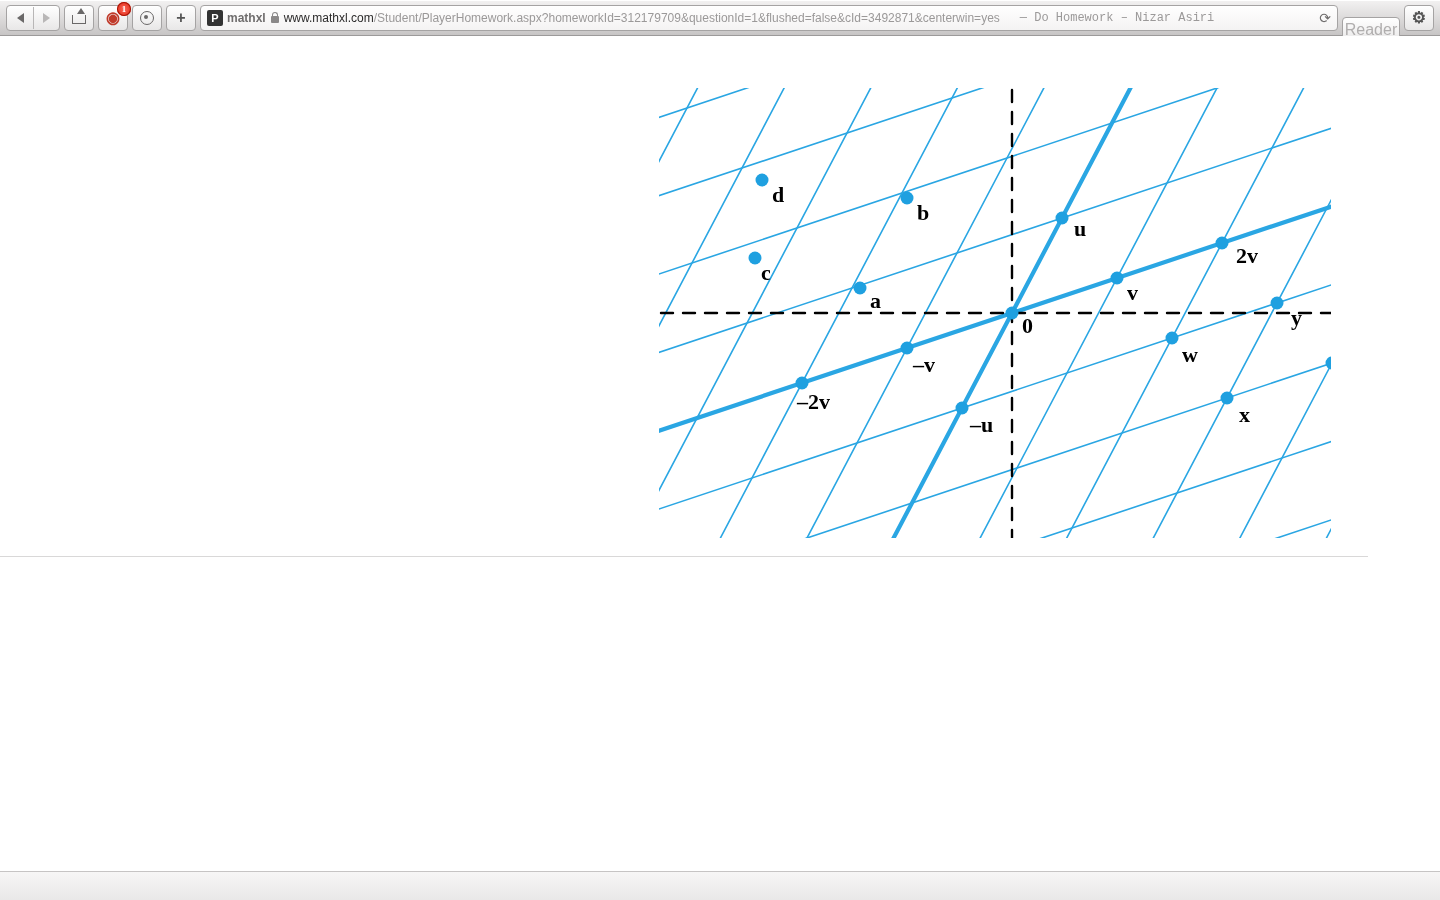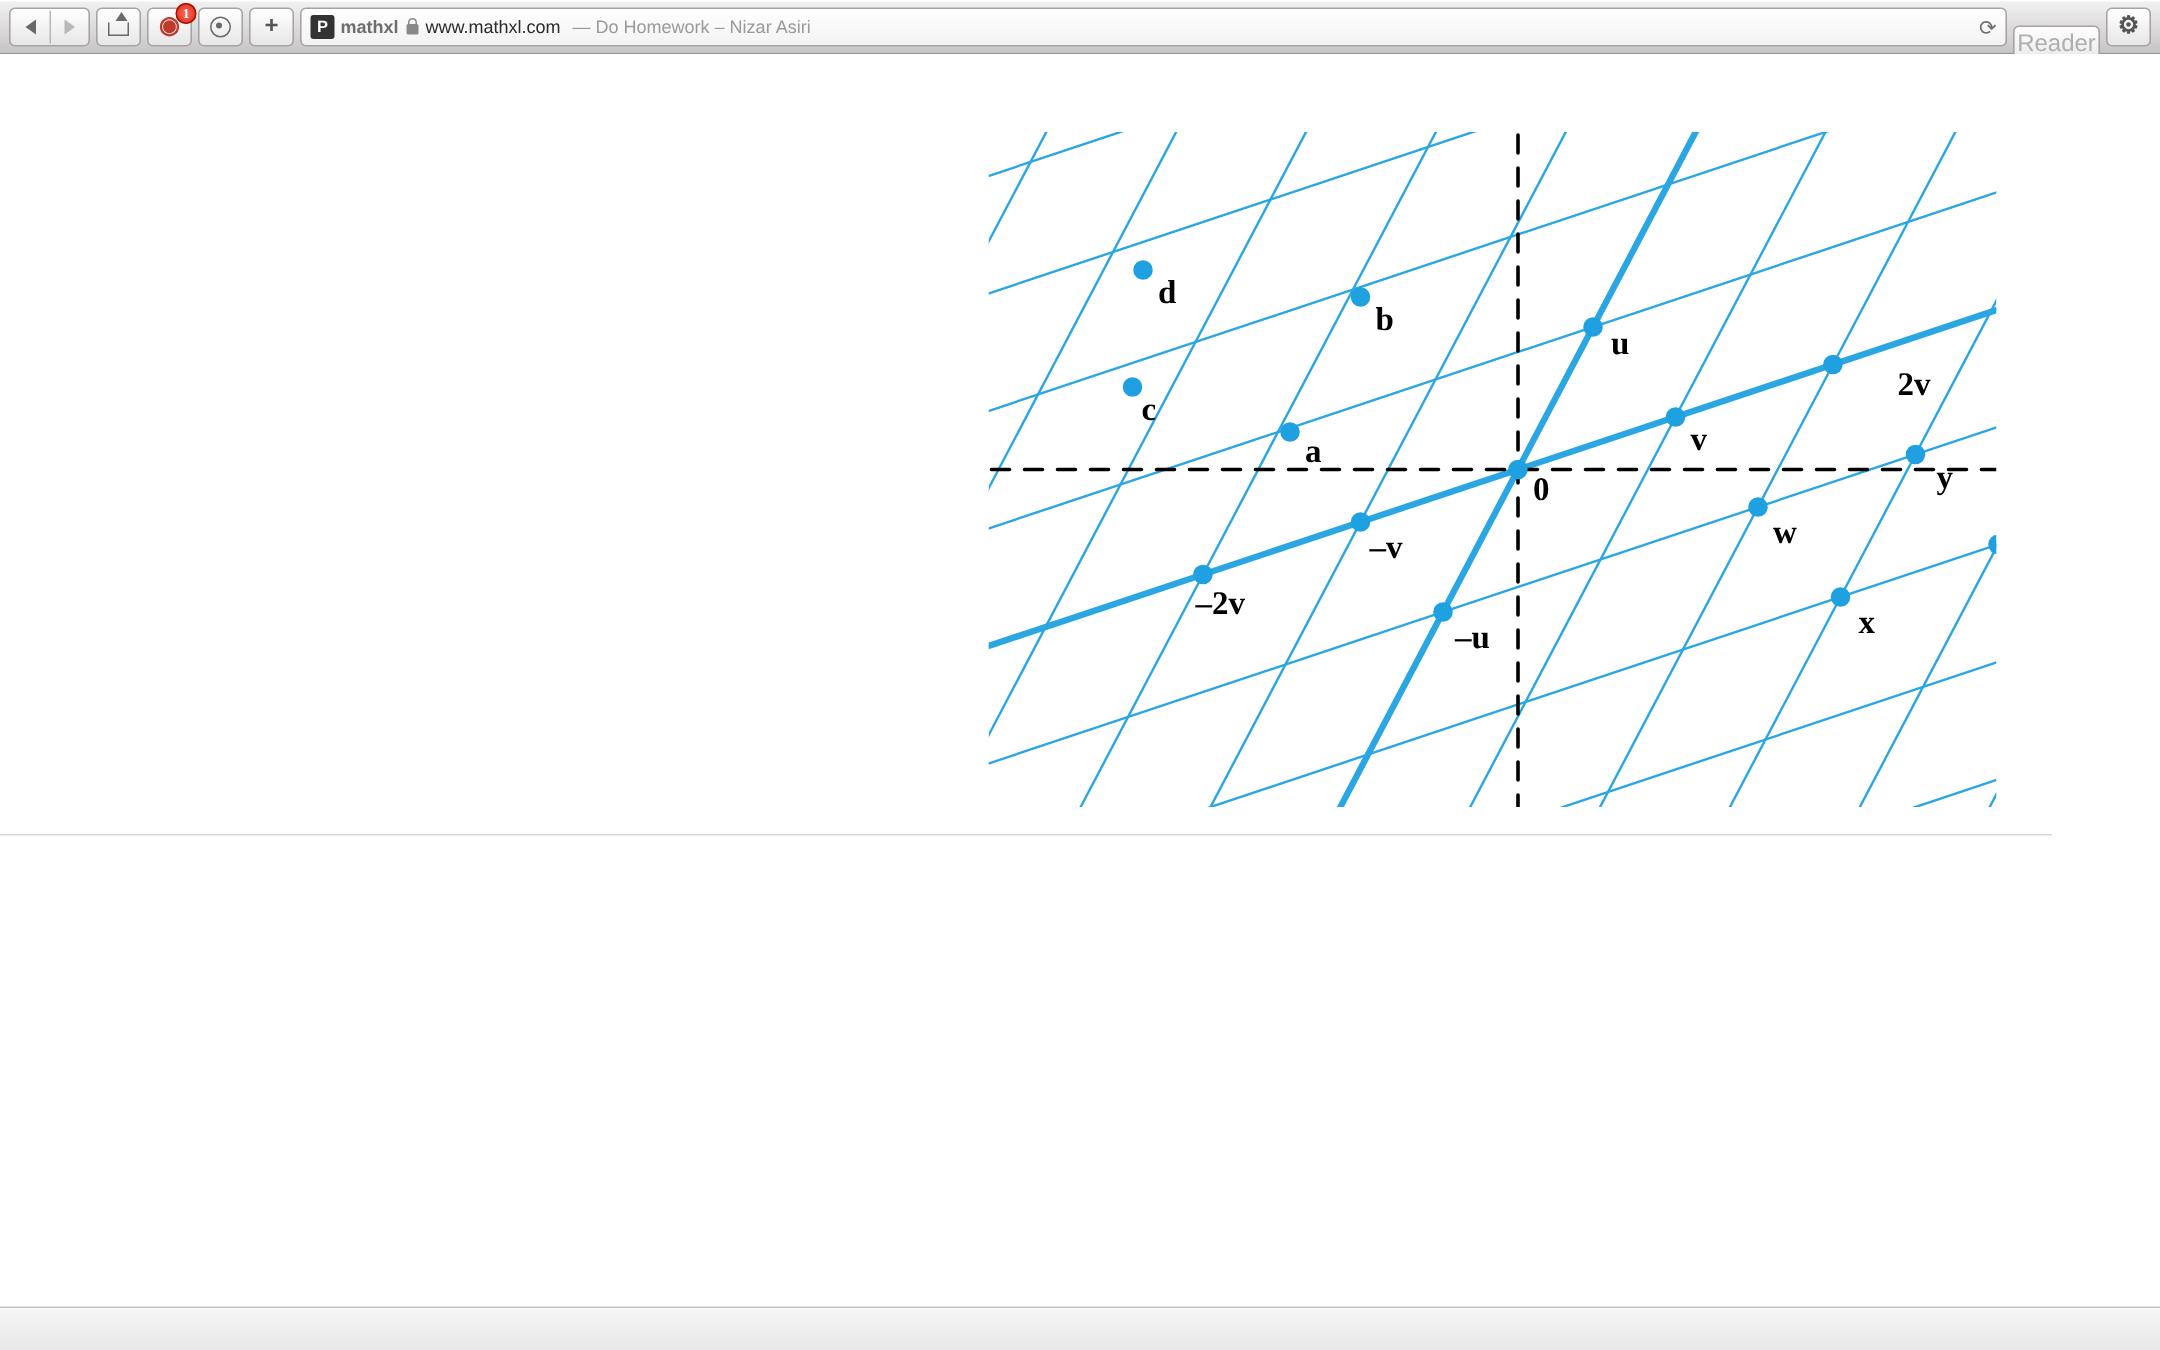--- a/index.html
+++ b/index.html
@@ -100,21 +100,21 @@
     width: 8px; height: 7px; background: #8a8888; border-radius: 1px;
   }
   .addr .lock::after {
     content: "";
     position: absolute; left: 2px; top: 0;
     width: 4px; height: 6px; border: 1px solid #8a8888;
     border-bottom: none; border-radius: 3px 3px 0 0;
   }
   .addr .host { color: #2b2a2a; }
   .addr .path { color: #9b9999; }
-  .addr .title { color: #9b9999; margin-left: 8px; }
+  .addr .title { color: #9b9999; margin-left: 20px; font-family: Liberation Mono, monospace; }
   .addr .reload {
     margin-left: auto;
     color: #6f6d6d; font-size: 14px;
   }
   .reader-btn {
     width: 56px;
     justify-content: center;
     color:#888;
     font-size: 16px;
     margin-top: 24px;
@@ -213,20 +213,21 @@
   <div class="tb-single">
       <span class="circ-ico"></span>
     </div>
   <div class="tb-single" style="font-size:16px; font-weight:600;">+</div>
 
   <div class="addr">
     <span class="favicon">P</span>
     <span class="https">mathxl</span>
     <span class="lock"></span>
     <span class="host">www.mathxl.com</span>
+    <span class="path">/Student/PlayerHomework.aspx?homeworkId=312179709&amp;questionId=1&amp;flushed=false&amp;cId=3492871&amp;centerwin=yes</span>
     <span class="title"> — Do Homework – Nizar Asiri</span>
     <span class="reload">⟳</span>
   </div>
 
   <div class="tb-single reader-btn disabled">Reader</div>
   <div class="tb-single">
       <span class="gear-ico">⚙</span>
     </div>
 </div>
 
@@ -293,21 +294,21 @@
         <circle cx="201" cy="200" r="6.5" fill="#1fa0e0"></circle>
         <circle cx="248" cy="110" r="6.5" fill="#1fa0e0"></circle>
         <circle cx="96" cy="170" r="6.5" fill="#1fa0e0"></circle>
         <circle cx="103" cy="92" r="6.5" fill="#1fa0e0"></circle>
       </svg>
     <div id="labels-layer">
         <span class="pt-label" style="left: 363px; top: 227px;">0</span>
         <span class="pt-label" style="left: 415px; top: 130px;">u</span>
         <span class="pt-label" style="left: 311px; top: 326px;">–u</span>
         <span class="pt-label" style="left: 468px; top: 194px;">v</span>
-        <span class="pt-label" style="left: 606px; top: 157px;">2v</span>
+        <span class="pt-label" style="left: 577px; top: 157px;">2v</span>
         <span class="pt-label" style="left: 254px; top: 266px;">–v</span>
         <span class="pt-label" style="left: 138px; top: 303px;">–2v</span>
         <span class="pt-label" style="left: 523px; top: 256px;">w</span>
         <span class="pt-label" style="left: 580px; top: 316px;">x</span>
         <span class="pt-label" style="left: 632px; top: 219px;">y</span>
         <span class="pt-label" style="left: 211px; top: 202px;">a</span>
         <span class="pt-label" style="left: 258px; top: 114px;">b</span>
         <span class="pt-label" style="left: 102px; top: 174px;">c</span>
         <span class="pt-label" style="left: 113px; top: 96px;">d</span>
       </div>

